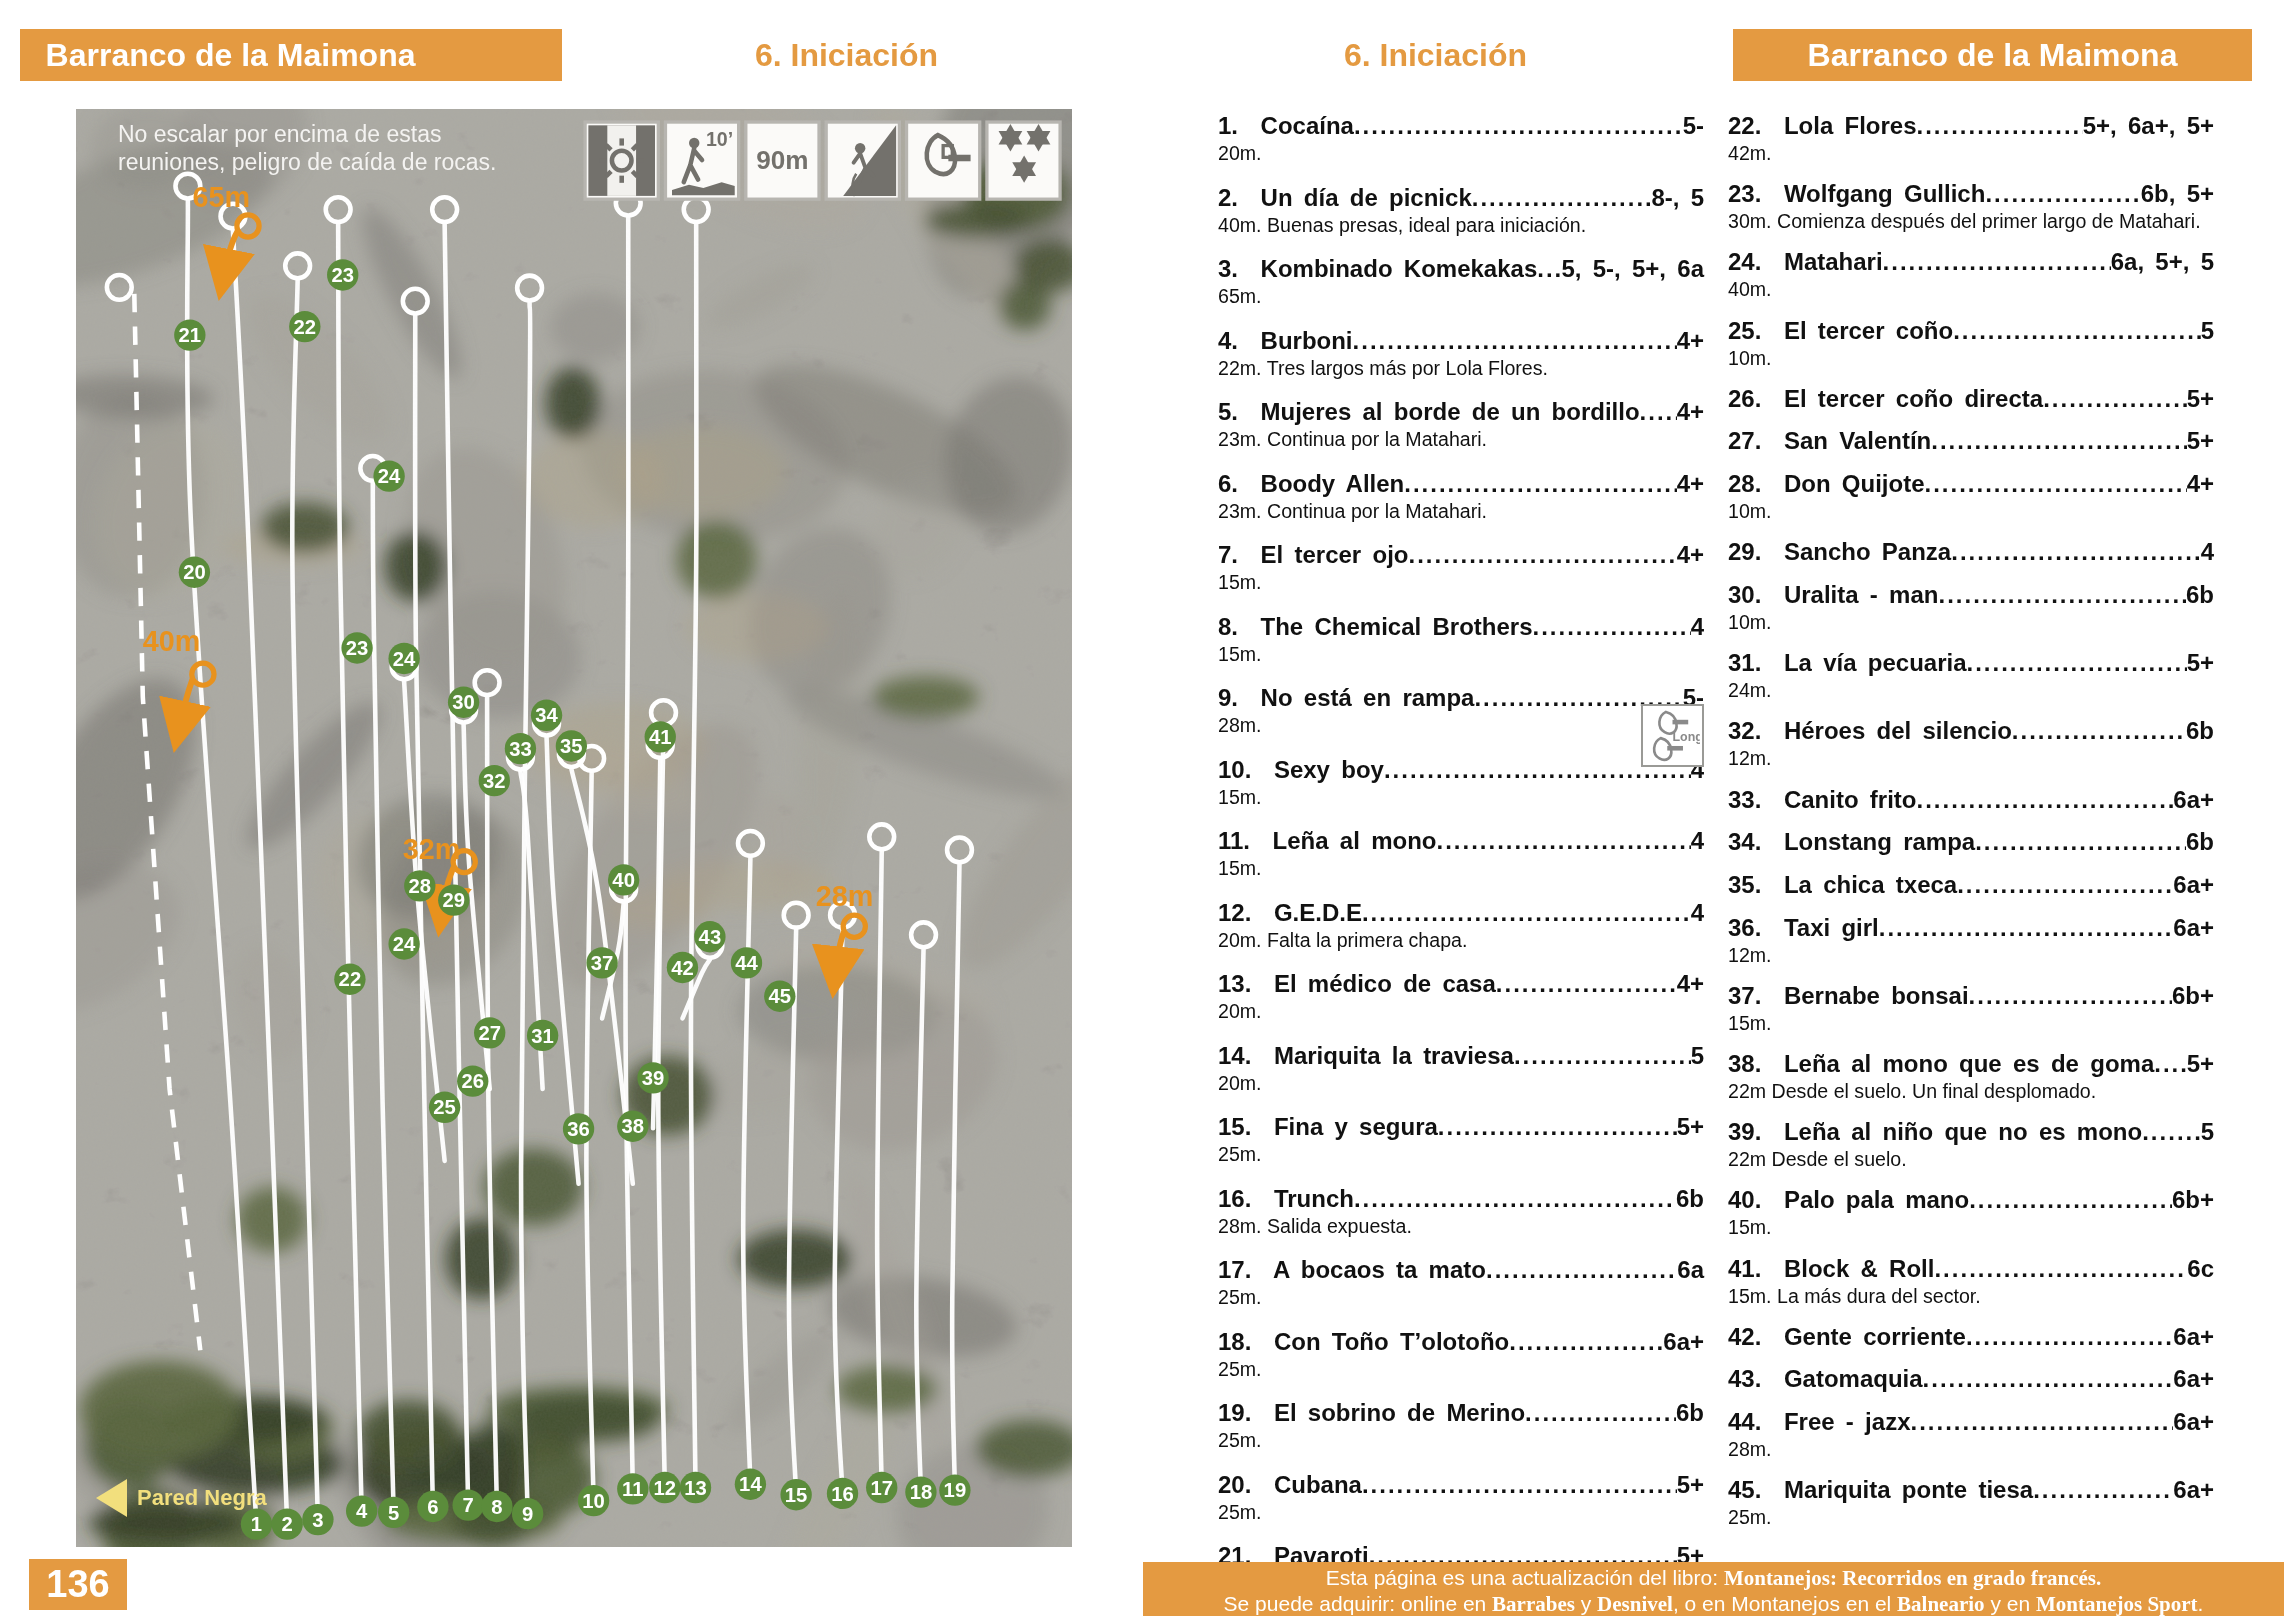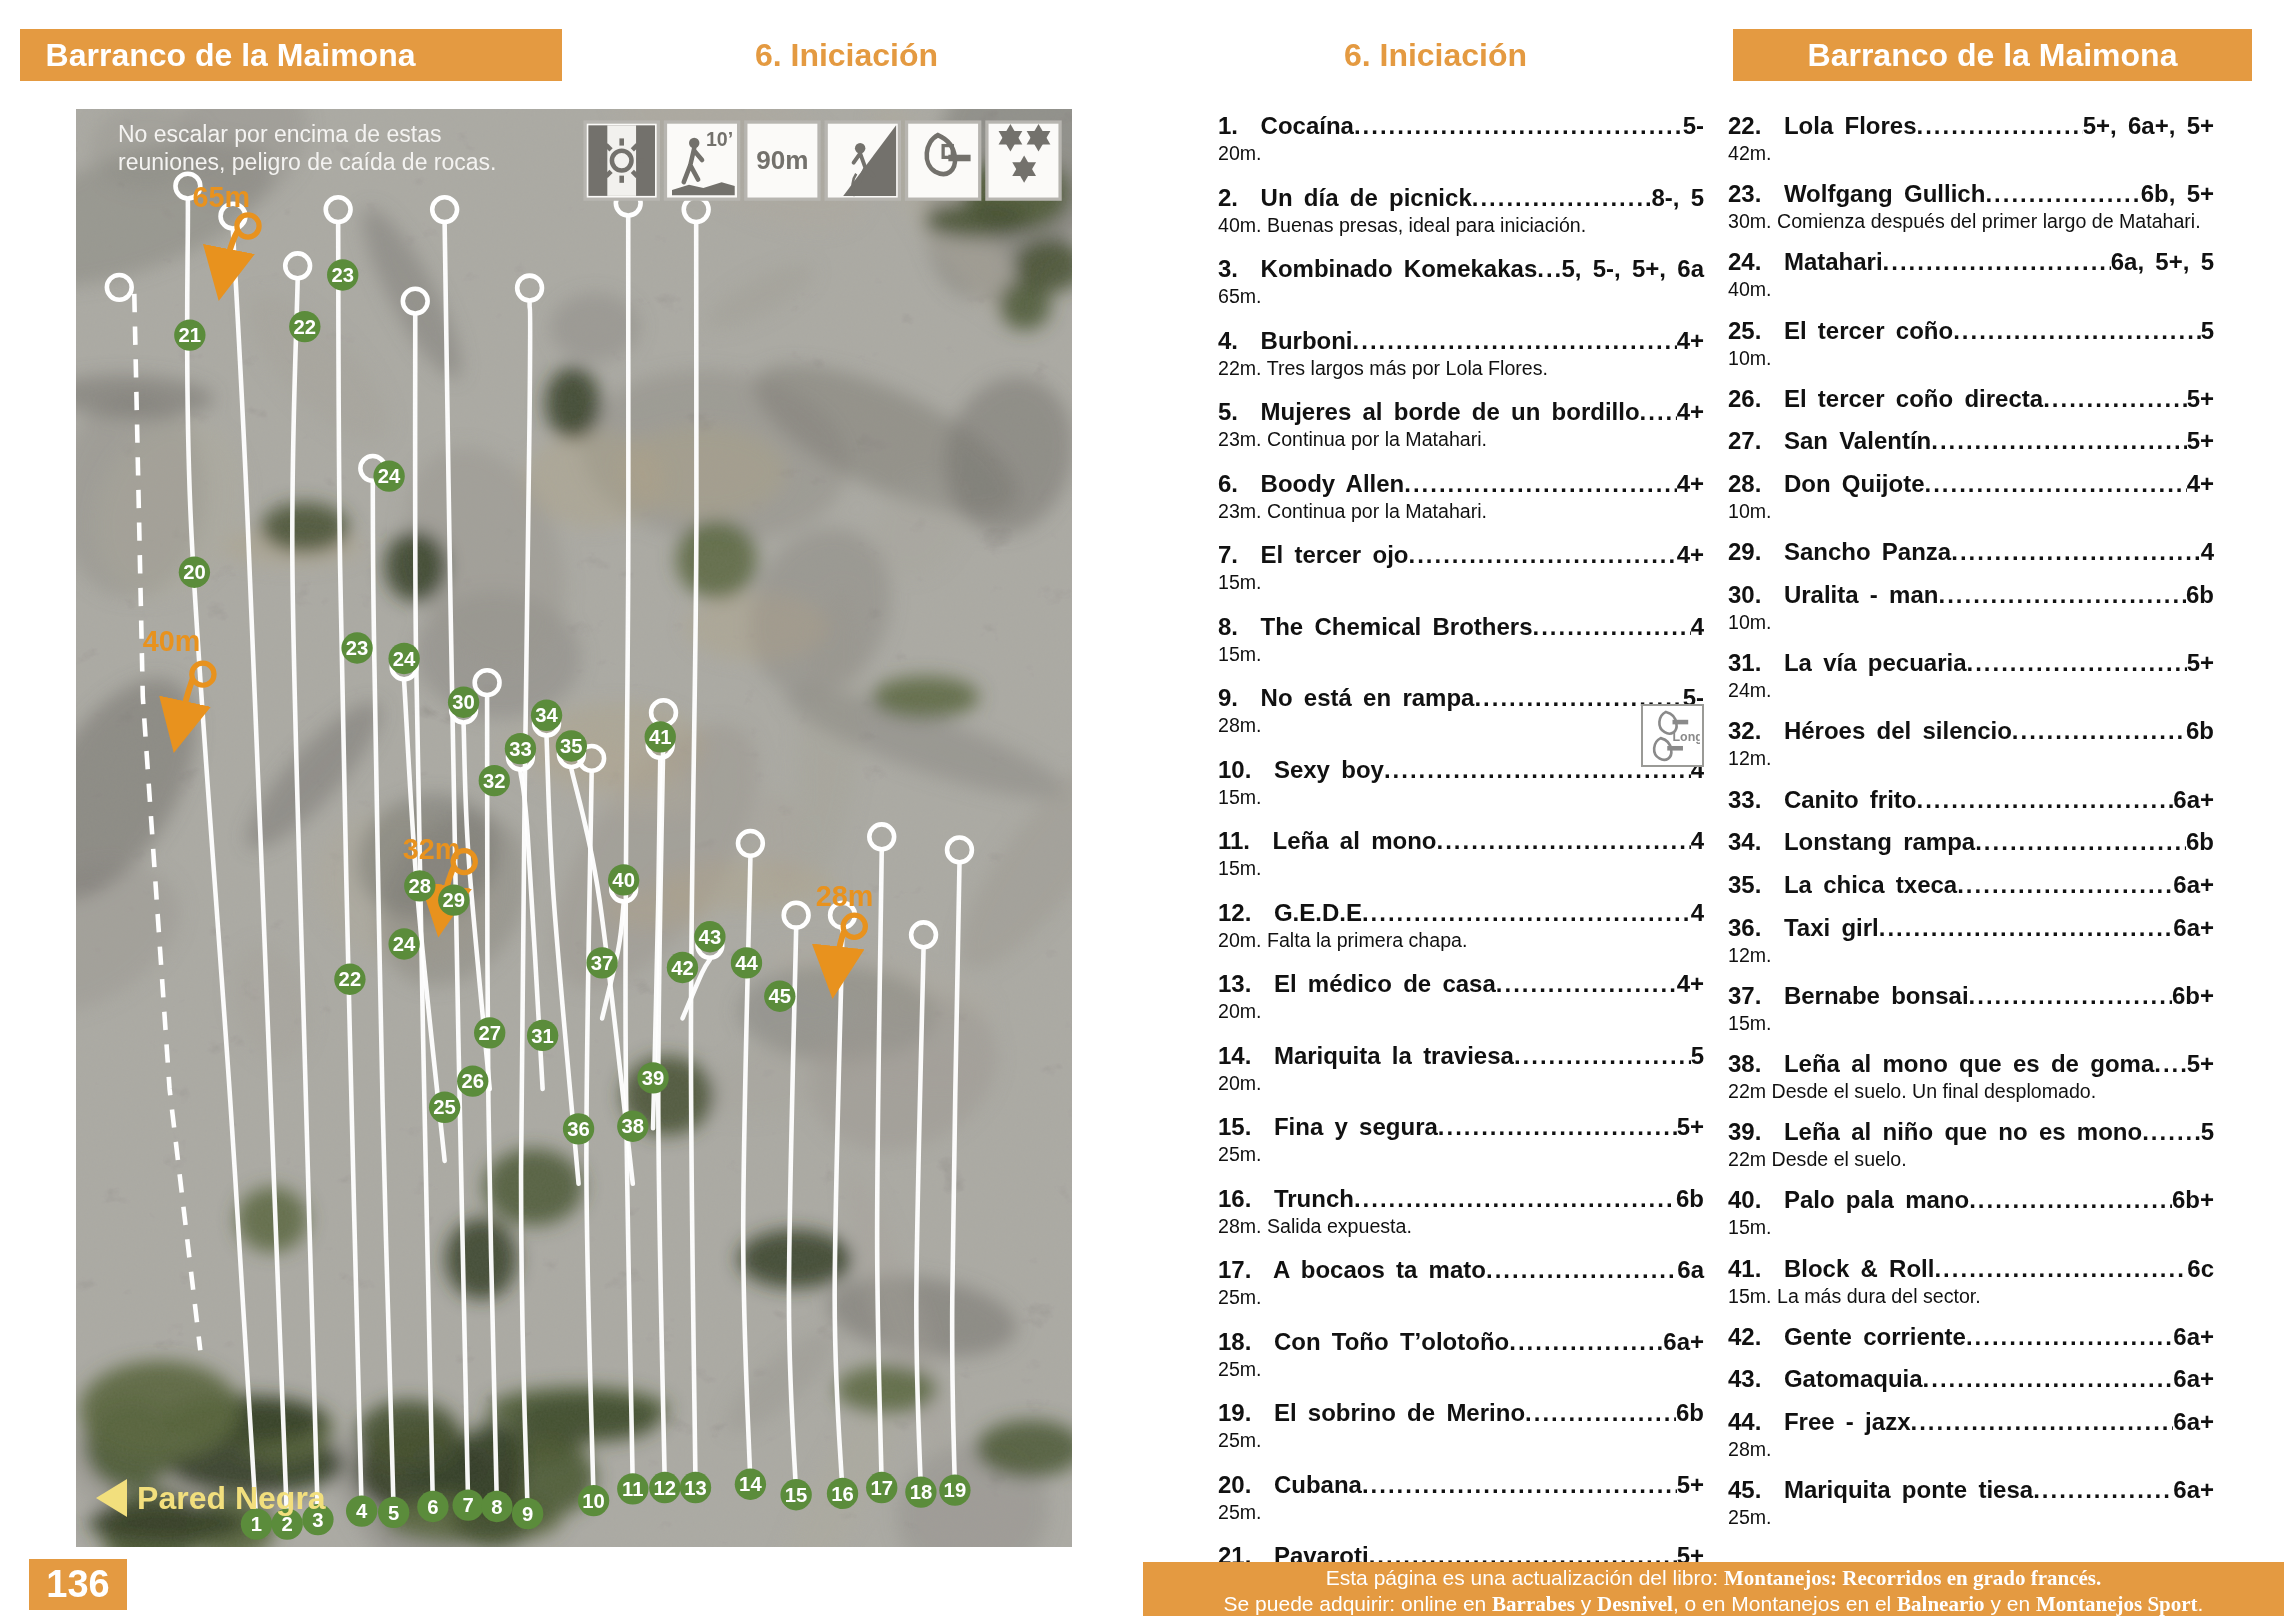--- a/index.html
+++ b/index.html
@@ -20,21 +20,21 @@
           font-size:32px;color:var(--orange);text-align:center;width:327px;}
   #stleft{left:683px;} #stright{left:1272px;}
 
   .photo{position:absolute;left:76px;top:109px;width:996px;height:1438px;
          background:#8d8b85;overflow:hidden;}
   .photo svg{position:absolute;left:0;top:0;}
   svg text{font-family:"Liberation Sans",sans-serif;}
   .warning{position:absolute;left:42px;top:10.5px;width:392px;font-size:23px;
            line-height:1.22;color:#f4f3f1;}
   .pared{position:absolute;left:19.6px;bottom:30px;display:flex;align-items:center;gap:10.5px;
-         font-weight:700;font-size:32px;color:var(--yellow);}
+         font-weight:700;font-size:22px;color:var(--yellow);}
   .tri{width:0;height:0;border-top:19.6px solid transparent;border-bottom:19.6px solid transparent;
        border-right:31px solid var(--yellow);display:inline-block;}
 
   .col{position:absolute;top:111px;width:486px;}
   #col1{left:1218px;} #col2{left:1728px;}
   .route{margin-bottom:17px;}
   #col2 .route{margin-bottom:13.7px;}
   .rtitle{display:flex;align-items:baseline;font-weight:700;font-size:24px;line-height:29px;
           word-spacing:4.6px;white-space:nowrap;}
   .dots{flex:1;overflow:hidden;}

